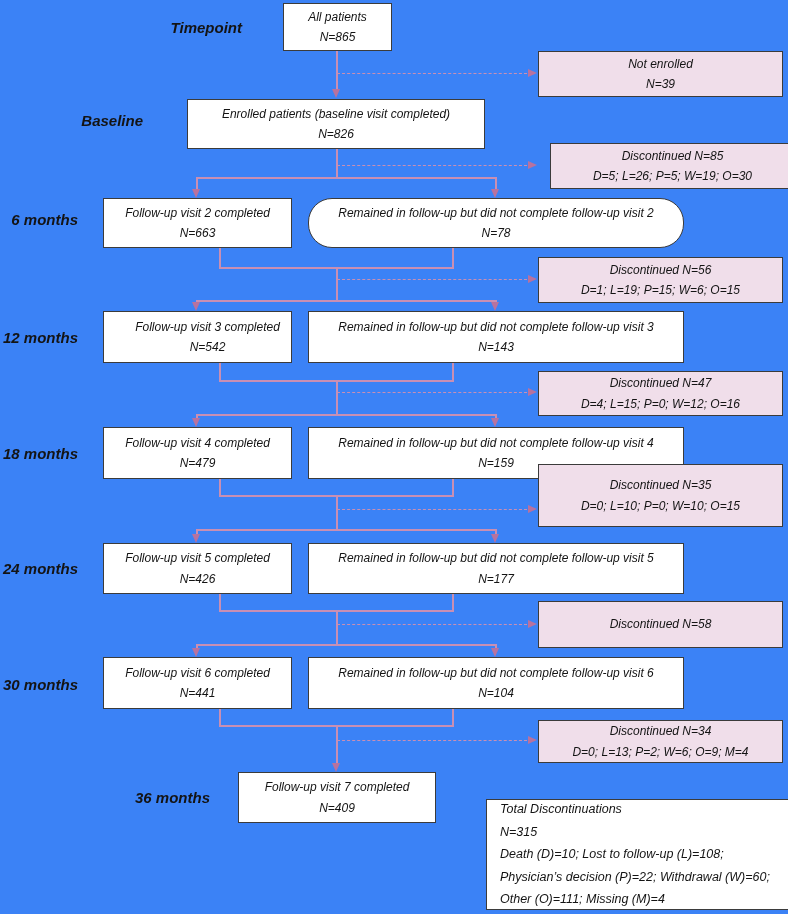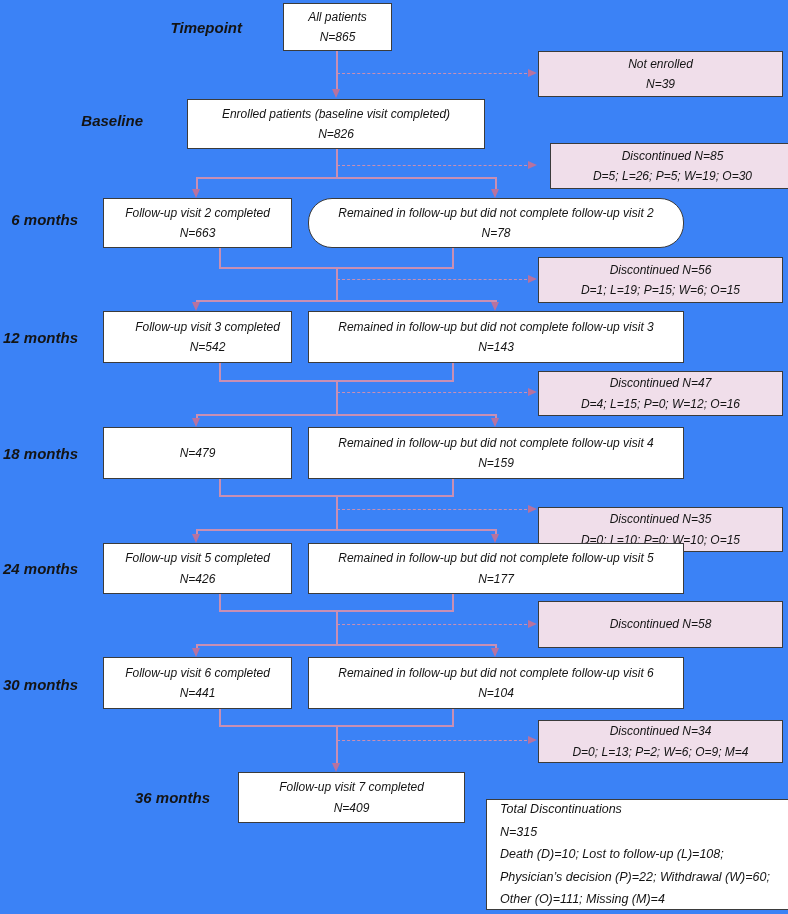--- a/index.html
+++ b/index.html
@@ -158,27 +158,28 @@
   <div class="wbox" style="left:308px;top:311px;width:376px;height:52px;">
     <span>Remained in follow-up but did not complete follow-up visit 3</span>
     <span>N=143</span>
   </div>
   <div class="pbox" style="left:538px;top:371px;width:245px;height:45px;">
     <span>Discontinued N=47</span>
     <span>D=4; L=15; P=0; W=12; O=16</span>
   </div>
 
   <div class="wbox" style="left:103px;top:427px;width:189px;height:52px;">
+    <span>Follow-up visit 4 completed</span>
     <span>N=479</span>
   </div>
   <div class="wbox" style="left:308px;top:427px;width:376px;height:52px;">
     <span>Remained in follow-up but did not complete follow-up visit 4</span>
     <span>N=159</span>
   </div>
-  <div class="pbox" style="left:538px;top:507px;width:245px;height:45px;">
+  <div class="pbox" style="left:538px;top:464px;width:245px;height:63px;">
     <span>Discontinued N=35</span>
     <span>D=0; L=10; P=0; W=10; O=15</span>
   </div>
 
   <div class="wbox" style="left:103px;top:543px;width:189px;height:51px;">
     <span>Follow-up visit 5 completed</span>
     <span>N=426</span>
   </div>
   <div class="wbox" style="left:308px;top:543px;width:376px;height:51px;">
     <span>Remained in follow-up but did not complete follow-up visit 5</span>
@@ -194,21 +195,21 @@
   </div>
   <div class="wbox" style="left:308px;top:657px;width:376px;height:52px;">
     <span>Remained in follow-up but did not complete follow-up visit 6</span>
     <span>N=104</span>
   </div>
   <div class="pbox" style="left:538px;top:720px;width:245px;height:43px;">
     <span>Discontinued N=34</span>
     <span>D=0; L=13; P=2; W=6; O=9; M=4</span>
   </div>
 
-  <div class="wbox" style="left:238px;top:772px;width:227px;height:51px;">
+  <div class="wbox" style="left:238px;top:772px;width:198px;height:51px;">
     <span>Follow-up visit 7 completed</span>
     <span>N=409</span>
   </div>
 
   <div class="wbox total" style="left:475px;top:799px;width:307px;height:111px;">
     <span>Total Discontinuations</span>
     <span>N=315</span>
     <span>Death (D)=10; Lost to follow-up (L)=108;</span>
     <span>Physician’s decision (P)=22; Withdrawal (W)=60;</span>
     <span>Other (O)=111; Missing (M)=4</span>

